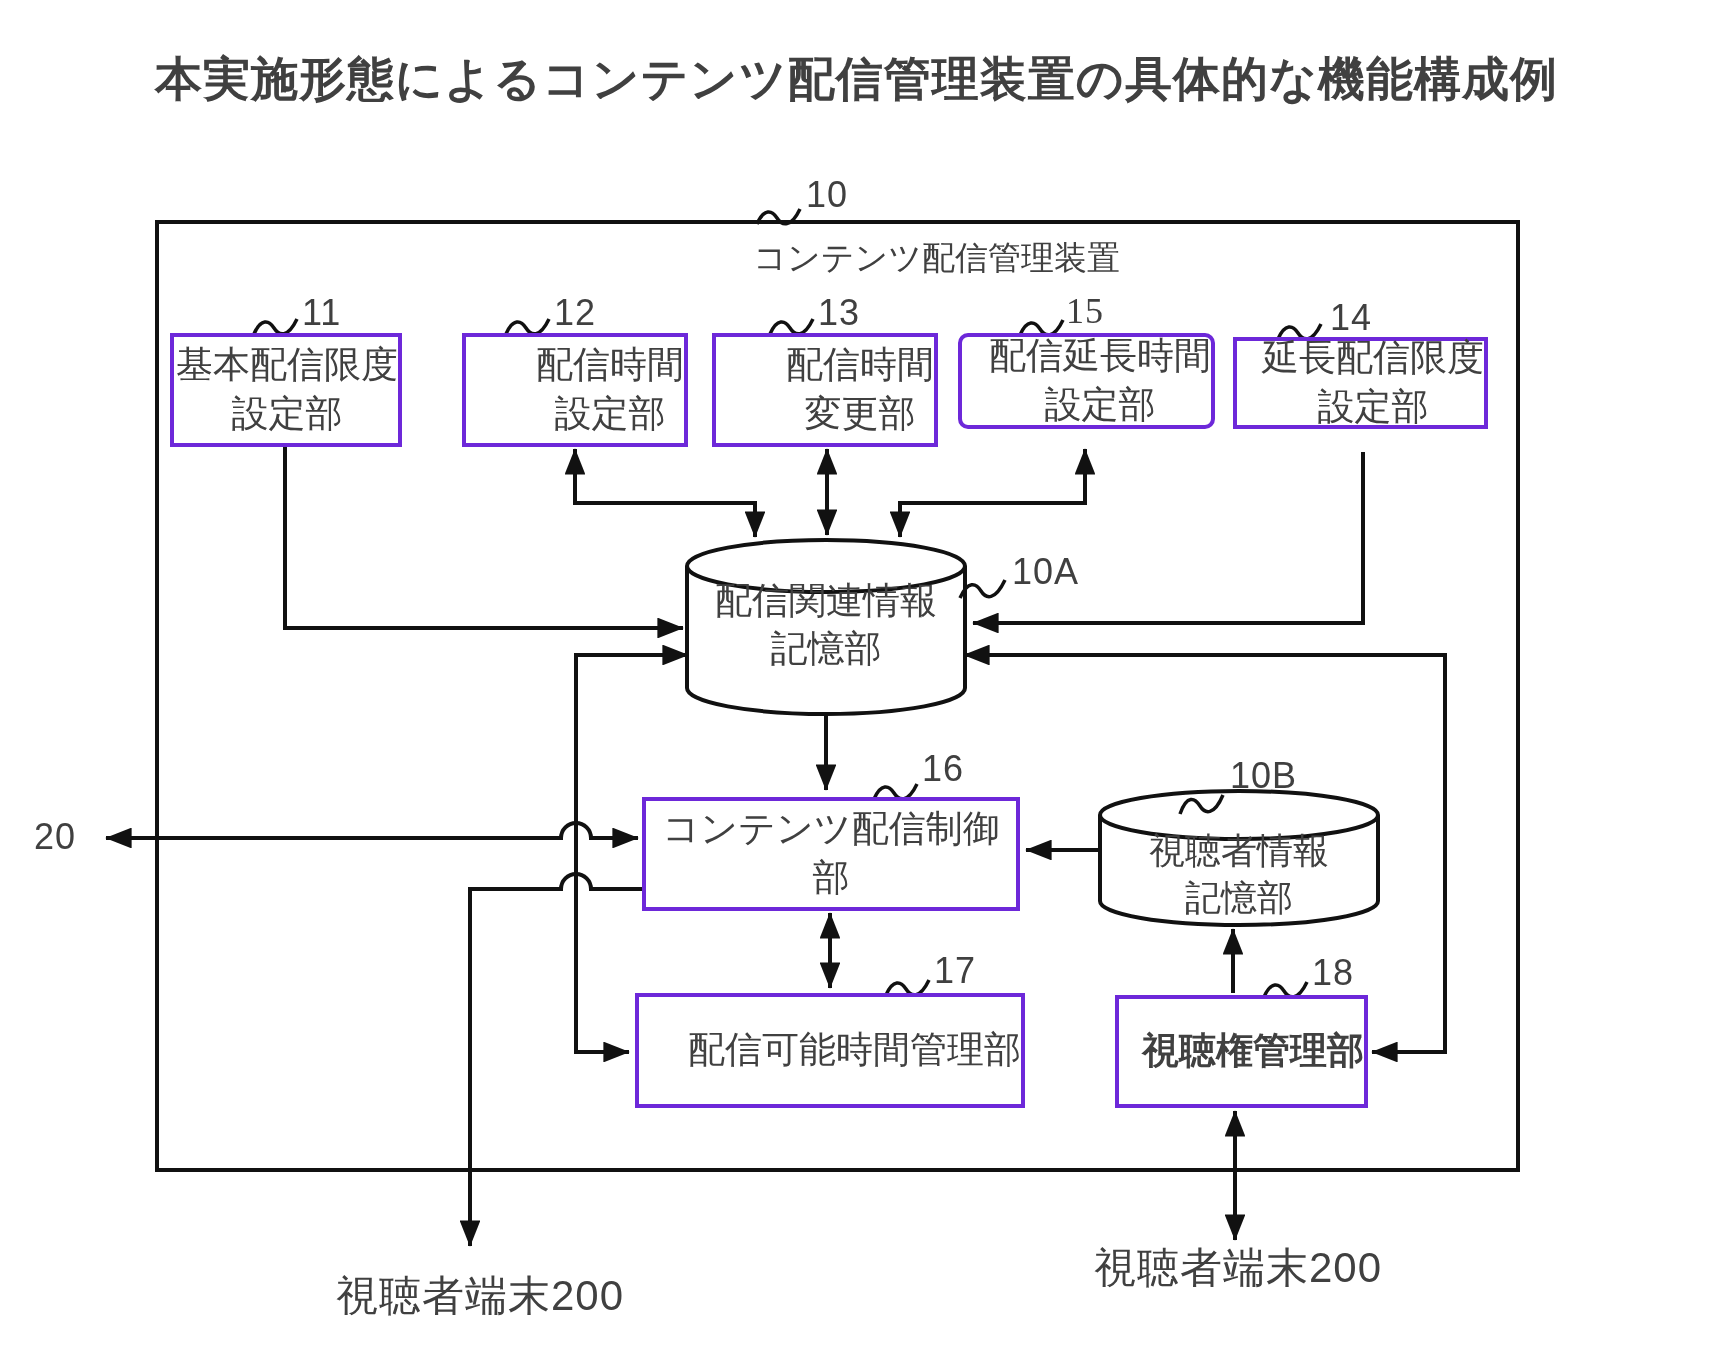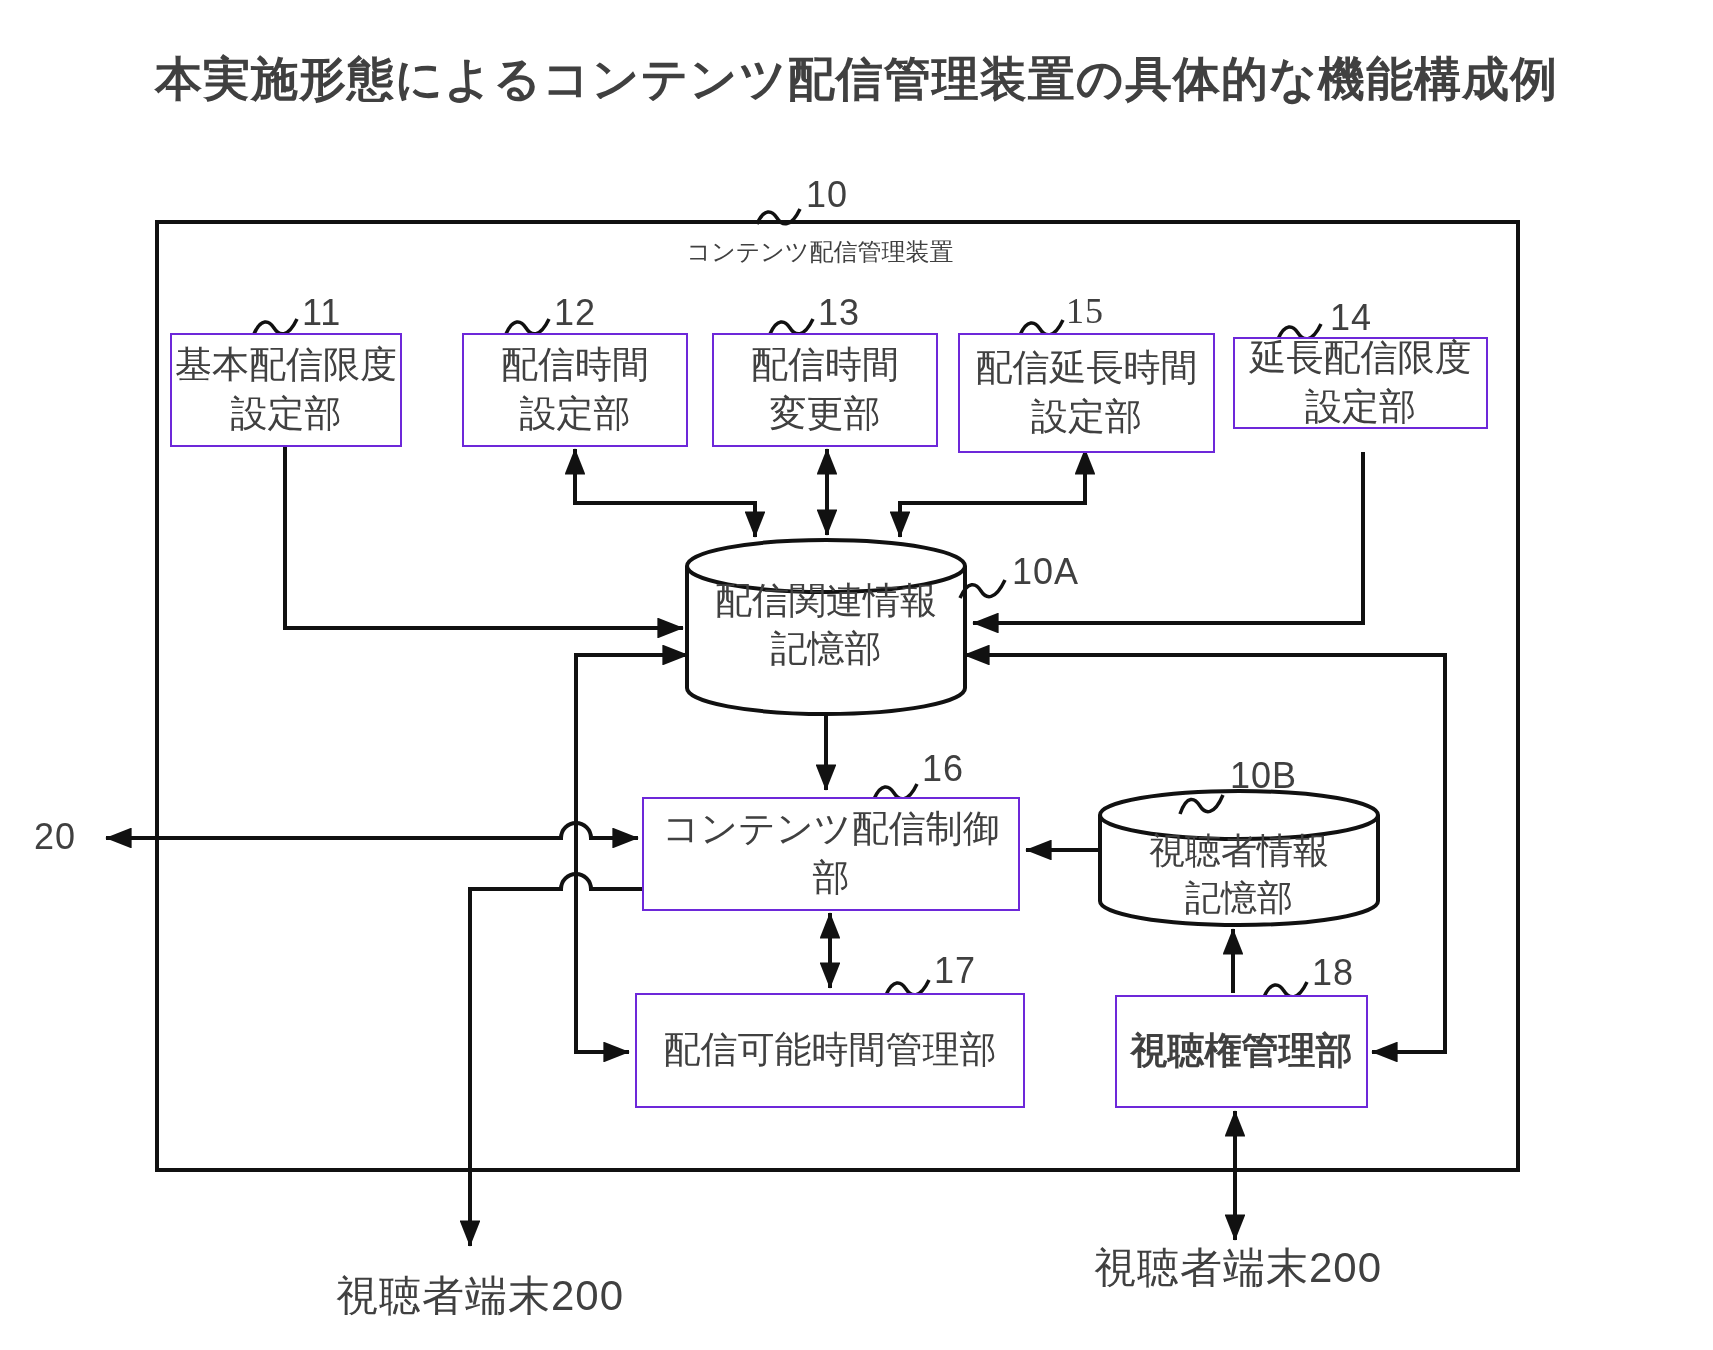--- a/index.html
+++ b/index.html
@@ -7,30 +7,30 @@
     position:relative;width:1713px;height:1350px;background:#fff;
     font-family:"Liberation Sans","DejaVu Sans",sans-serif;color:#404040;
     overflow:hidden;
   }
   .abs{position:absolute;}
   .title{
     left:0;top:48px;width:1713px;text-align:center;
     font-size:47px;font-weight:700;letter-spacing:1px;
   }
   .device-title{
-    left:520px;top:236px;width:600px;text-align:center;font-size:24px;
+    left:520px;top:236px;width:600px;text-align:right;font-size:33px;
   }
   .outer-box{
     left:155px;top:220px;width:1365px;height:952px;
     border:4px solid #111;box-sizing:border-box;background:transparent;
   }
   svg.layer{position:absolute;left:0;top:0;width:1713px;height:1350px;}
   .node{
-    border:2px solid #6d28d9;box-sizing:border-box;background:#fff;
-    display:flex;align-items:center;justify-content:center;
+    border:4px solid #6d28d9;box-sizing:border-box;background:#fff;
+    display:flex;align-items:center;justify-content:flex-end;
     text-align:center;font-size:37px;line-height:1.32;
   }
   .cyl-text{
     text-align:center;font-size:37px;line-height:1.3;
   }
   .ref{font-size:36px;letter-spacing:1px;}
   .ext-label{font-size:42px;letter-spacing:1px;}
 </style>
 </head>
 <body>
@@ -123,21 +123,21 @@
          <span>設定部</span></div>
   </div>
   <div class="abs node" style="left:462px;top:333px;width:226px;height:114px;">
     <div><span>配信時間</span><br>
          <span>設定部</span></div>
   </div>
   <div class="abs node" style="left:712px;top:333px;width:226px;height:114px;">
     <div><span>配信時間</span><br>
          <span>変更部</span></div>
   </div>
-  <div class="abs node" style="left:958px;top:333px;width:257px;height:120px;">
+  <div class="abs node" style="left:958px;top:333px;width:257px;height:96px;border-radius:10px;">
     <div><span>配信延長時間</span><br>
          <span>設定部</span></div>
   </div>
   <div class="abs node" style="left:1233px;top:337px;width:255px;height:92px;">
     <div><span>延長配信限度</span><br>
          <span>設定部</span></div>
   </div>
 
   <div class="abs cyl-text" style="left:687px;top:577px;width:278px;">
     <span>配信関連情報</span><br>

